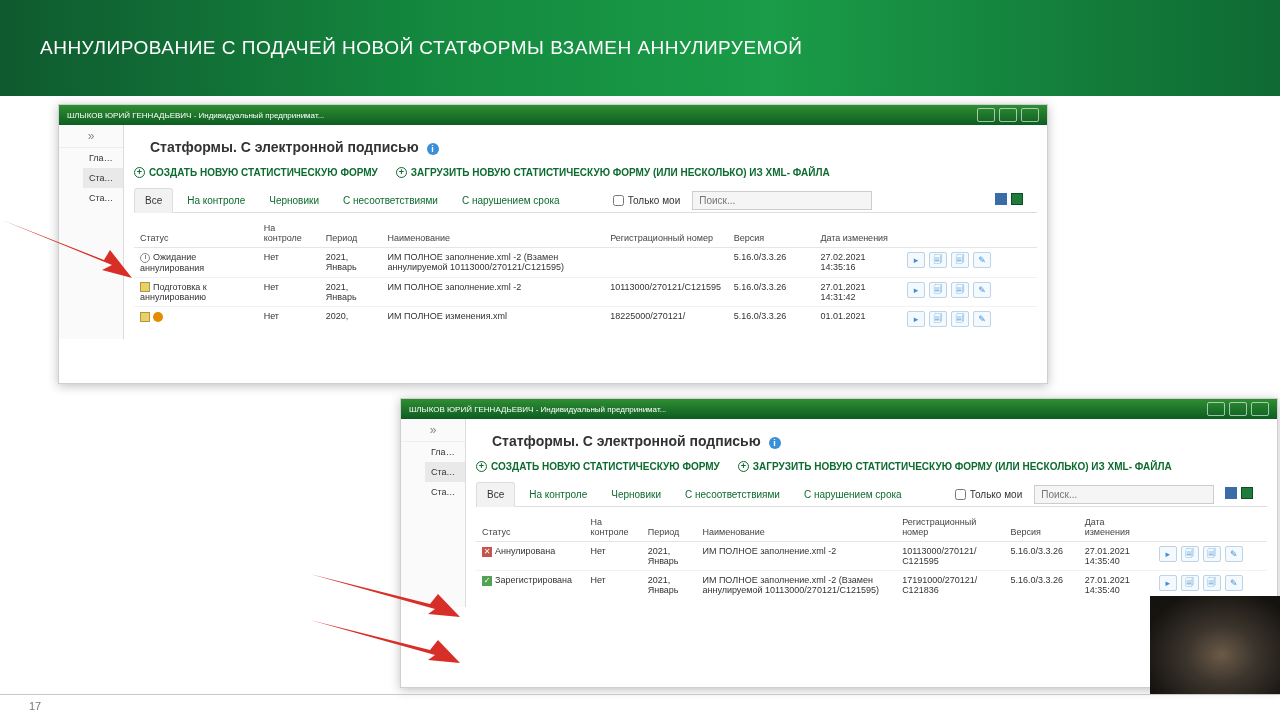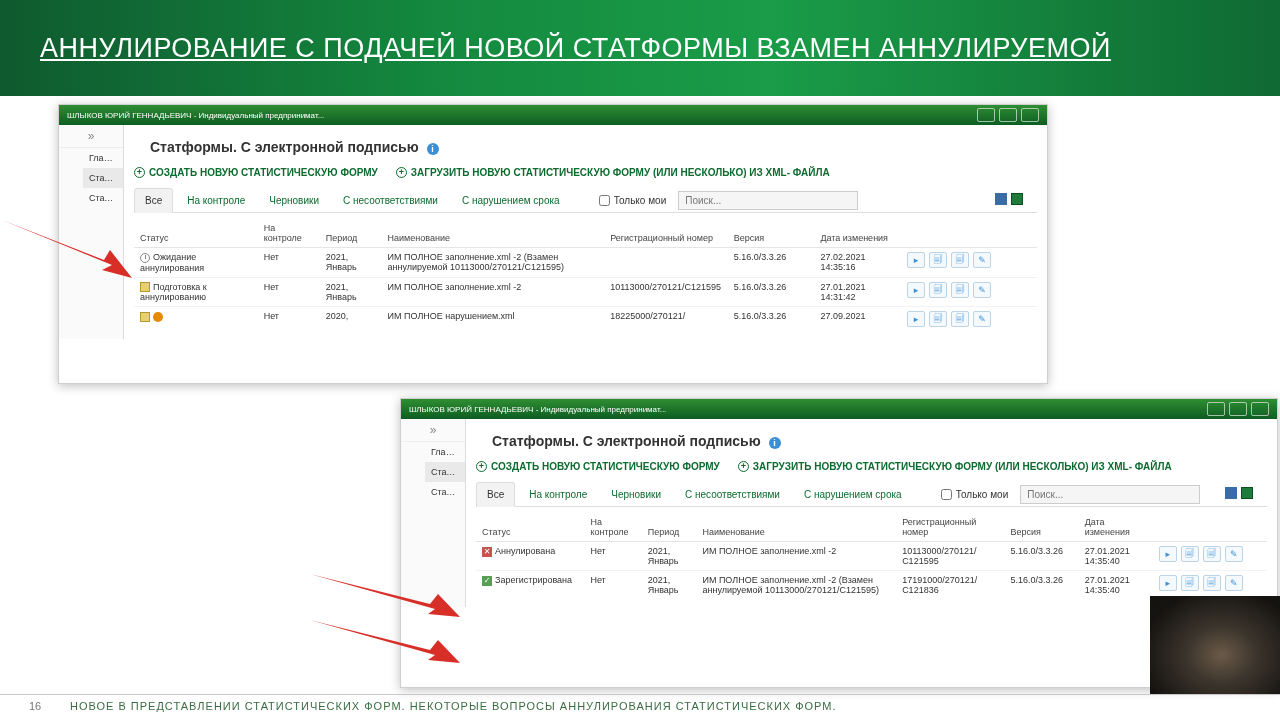--- a/index.html
+++ b/index.html
@@ -5,21 +5,21 @@
   * { box-sizing: border-box; margin: 0; padding: 0; font-family: Arial, Helvetica, sans-serif; }
   body { width: 1280px; height: 720px; background: #fff; position: relative; overflow: hidden; }
 
   
   .slide-title-bar {
     position: absolute; top: 0; left: 0; right: 0; height: 96px;
     background: linear-gradient(90deg, #0f5a2f 0%, #148a3f 35%, #1a9c48 60%, #0f6a33 100%);
     color: #fff; display: flex; align-items: center; padding-left: 40px;
   }
   .slide-title-bar h1 {
-    font-size: 27px; font-weight: 400; letter-spacing: 0.5px; line-height: 1.2; text-decoration: underline;
+    font-size: 19px; font-weight: 400; letter-spacing: 0.5px; line-height: 1.2;
   }
   .footer-bar {
     position: absolute; left: 0; right: 0; bottom: 4px; height: 22px;
     border-top: 1px solid #c8c8c8; font-size: 11px; color: #3a6c42;
     display: flex; align-items: center;
   }
   .footer-bar .pg { width: 70px; text-align: center; color: #777; }
   .footer-bar .txt { letter-spacing: 1px; }
 
   
@@ -47,21 +47,21 @@
   .page-h{font-size:14px;font-weight:bold;color:#333;margin:6px 16px 12px;}
   .info-ico{display:inline-block;width:12px;height:12px;border-radius:50%;background:#3b8fd6;color:#fff;font-size:9px;text-align:center;line-height:12px;font-weight:bold;margin-left:4px;}
 
   .link-row{display:flex;gap:18px;margin-bottom:10px;}
   .green-link{color:#0d6b2f;font-weight:bold;font-size:10px;cursor:pointer;display:flex;align-items:center;gap:4px;}
   .plus-circ{display:inline-flex;width:11px;height:11px;align-items:center;justify-content:center;border:1.5px solid #0d6b2f;border-radius:50%;font-size:9px;line-height:1;}
 
   .tab-row{display:flex;align-items:center;border-bottom:1px solid #ddd;gap:4px;}
   .tab{font-size:10px;padding:6px 10px;color:#0d6b2f;cursor:pointer;}
   .tab.active{background:#f2f2f2;color:#333;border:1px solid #ddd;border-bottom:1px solid #f2f2f2;margin-bottom:-1px;border-radius:3px 3px 0 0;}
-  .only-mine{display:flex;align-items:center;gap:4px;font-size:10px;color:#333;padding-left:25px;}
+  .only-mine{display:flex;align-items:center;gap:4px;font-size:10px;color:#333;margin-left:14px;padding-left:25px;}
   .only-mine input{width:11px;height:11px;}
   .search{margin-left:8px;font-size:10px;padding:3px 6px;border:1px solid #ccc;width:180px;background:#f5f5f5;}
 
   table.data{width:100%;border-collapse:collapse;font-size:9px;color:#333;margin-top:6px;}
   table.data th{font-weight:normal;color:#444;text-align:left;padding:4px 6px;border-bottom:1px solid #e5e5e5;vertical-align:bottom;}
   table.data td{padding:4px 6px;border-top:1px solid #f2f2f2;vertical-align:top;}
   .exp-icons{position:absolute;right:14px;margin-top:-20px;font-size:11px;display:flex;gap:4px;}
   .exp-icons span{width:12px;height:12px;display:inline-block;}
   .ic-user{background:#3a6ca8;}
   .ic-xls{background:#1e7b3b;border:1px solid #0c4f22;}
@@ -182,24 +182,24 @@
                   <span class="rb">🗐</span>
                   <span class="rb">🗐</span>
                   <span class="rb">✎</span>
                 </div>
               </td>
             </tr>
             <tr>
               <td><span class="st-ico st-doc"></span><span class="st-ico st-warn"></span></td>
               <td>Нет</td>
               <td>2020,</td>
-              <td>ИМ ПОЛНОЕ нарушением.xml</td>
+              <td>ИМ ПОЛНОЕ изменения.xml</td>
               <td>18225000/270121/</td>
               <td>5.16.0/3.3.26</td>
-              <td>27.09.2021</td>
+              <td>01.01.2021</td>
               <td>
                 <div class="row-icons">
                   <span class="rb">▸</span>
                   <span class="rb">🗐</span>
                   <span class="rb">🗐</span>
                   <span class="rb">✎</span>
                 </div>
               </td>
             </tr>
           </tbody>
@@ -322,19 +322,18 @@
       <polygon points="0,0 125,35 118,40 150,43 128,20 120,30" fill="#d72f27"></polygon>
     </svg>
 </div>
 <div class="arrow" style="left:310px; top:620px;">
   <svg width="150" height="50">
       <polygon points="0,0 125,35 118,40 150,43 128,20 120,30" fill="#d72f27"></polygon>
     </svg>
 </div>
 
 <div class="footer-bar">
-  <span class="pg">16</span>
-  <span class="txt">НОВОЕ В ПРЕДСТАВЛЕНИИ СТАТИСТИЧЕСКИХ ФОРМ.  НЕКОТОРЫЕ ВОПРОСЫ АННУЛИРОВАНИЯ СТАТИСТИЧЕСКИХ ФОРМ.</span>
+  <span class="pg">17</span>
 </div>
 
 <div class="webcam">
     <div class="inner"></div>
   </div>
 
 </body></html>

